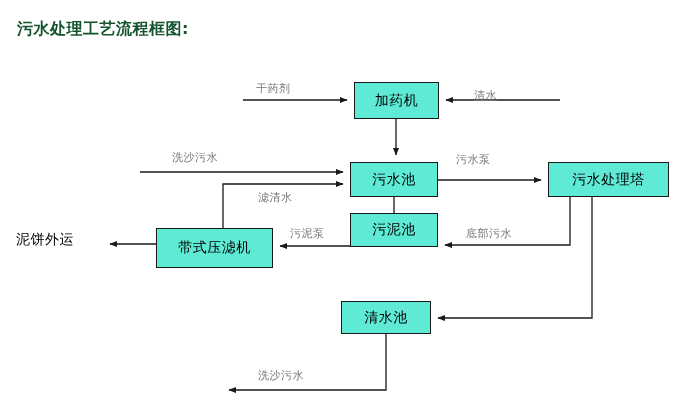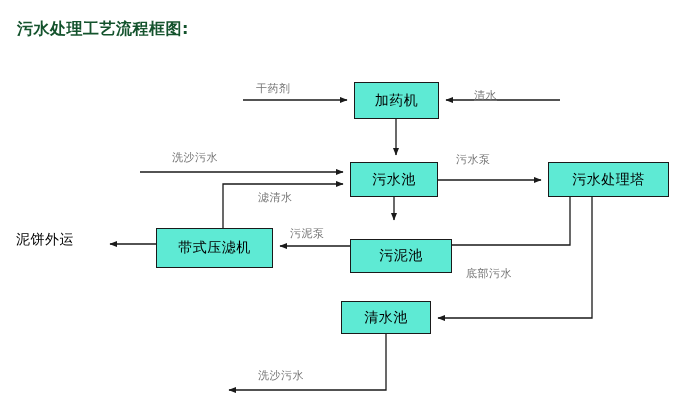--- a/index.html
+++ b/index.html
@@ -110,30 +110,30 @@
   </div>
   <div class="node" style="left:350px;top:162px;width:88px;height:35px;">
     <span>污水池</span>
   </div>
   <div class="node" style="left:548px;top:162px;width:121px;height:35px;">
     <span>污水处理塔</span>
   </div>
   <div class="node" style="left:156px;top:228px;width:117px;height:40px;">
     <span>带式压滤机</span>
   </div>
-  <div class="node" style="left:350px;top:239px;width:102px;height:34px;">
+  <div class="node" style="left:350px;top:213px;width:88px;height:34px;">
     <span>污泥池</span>
   </div>
   <div class="node" style="left:341px;top:301px;width:90px;height:33px;">
     <span>清水池</span>
   </div>
 
   <div class="edge-label" style="left:256px;top:81px;">干药剂</div>
   <div class="edge-label" style="left:474px;top:88px;text-decoration:underline;">清水</div>
   <div class="edge-label" style="left:172px;top:150px;">洗沙污水</div>
   <div class="edge-label" style="left:456px;top:152px;">污水泵</div>
   <div class="edge-label" style="left:258px;top:190px;">滤清水</div>
   <div class="edge-label" style="left:290px;top:226px;">污泥泵</div>
-  <div class="edge-label" style="left:466px;top:226px;margin-top:40px;">底部污水</div>
+  <div class="edge-label" style="left:466px;top:226px;">底部污水</div>
   <div class="free-label" style="left:16px;top:231px;">泥饼外运</div>
   <div class="edge-label" style="left:258px;top:368px;">洗沙污水</div>
 
 </div>
 
 </body></html>

